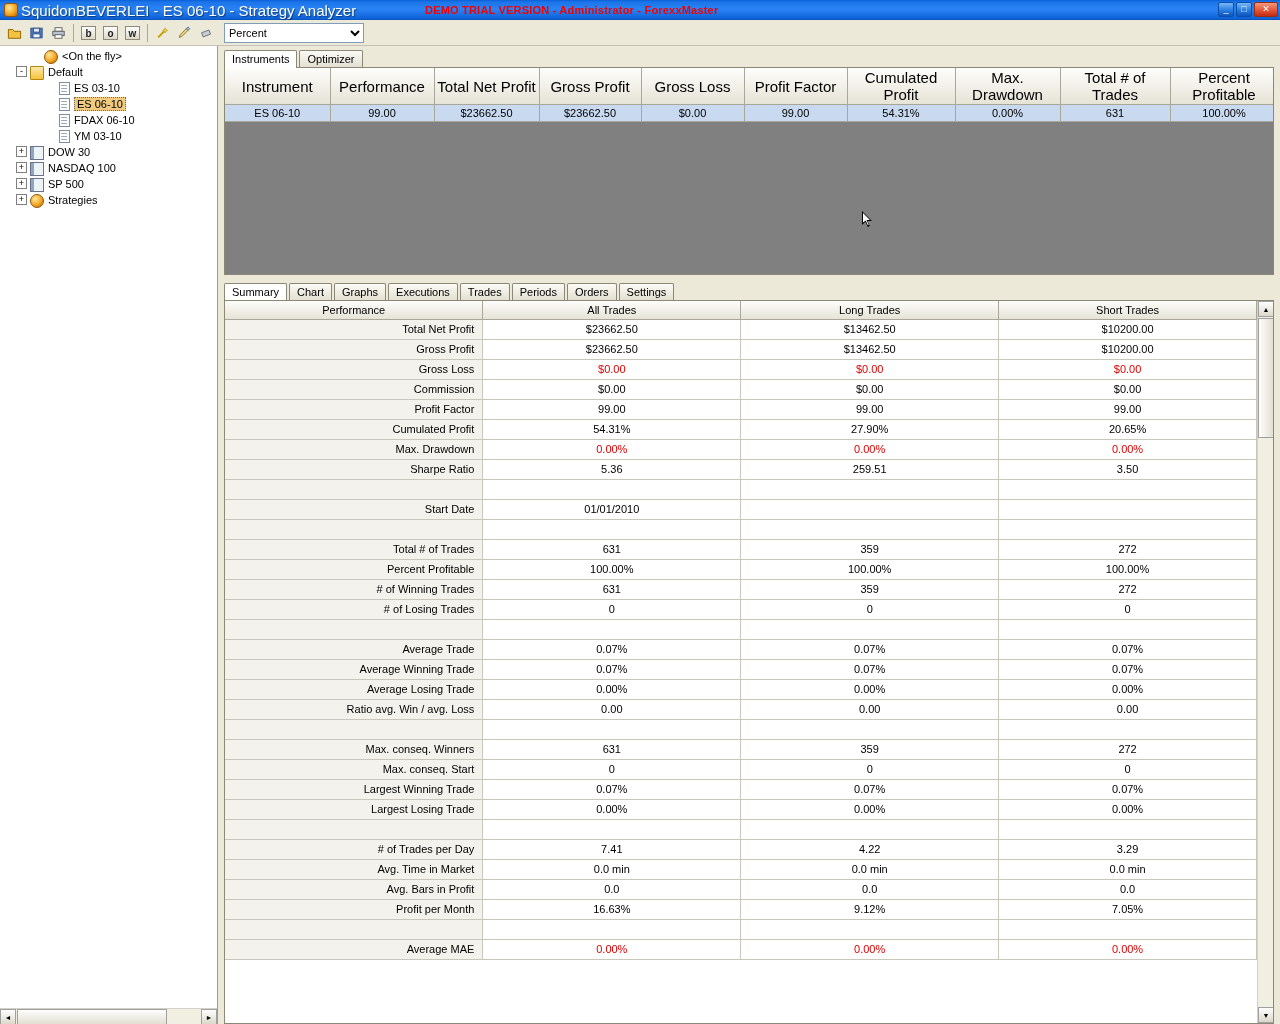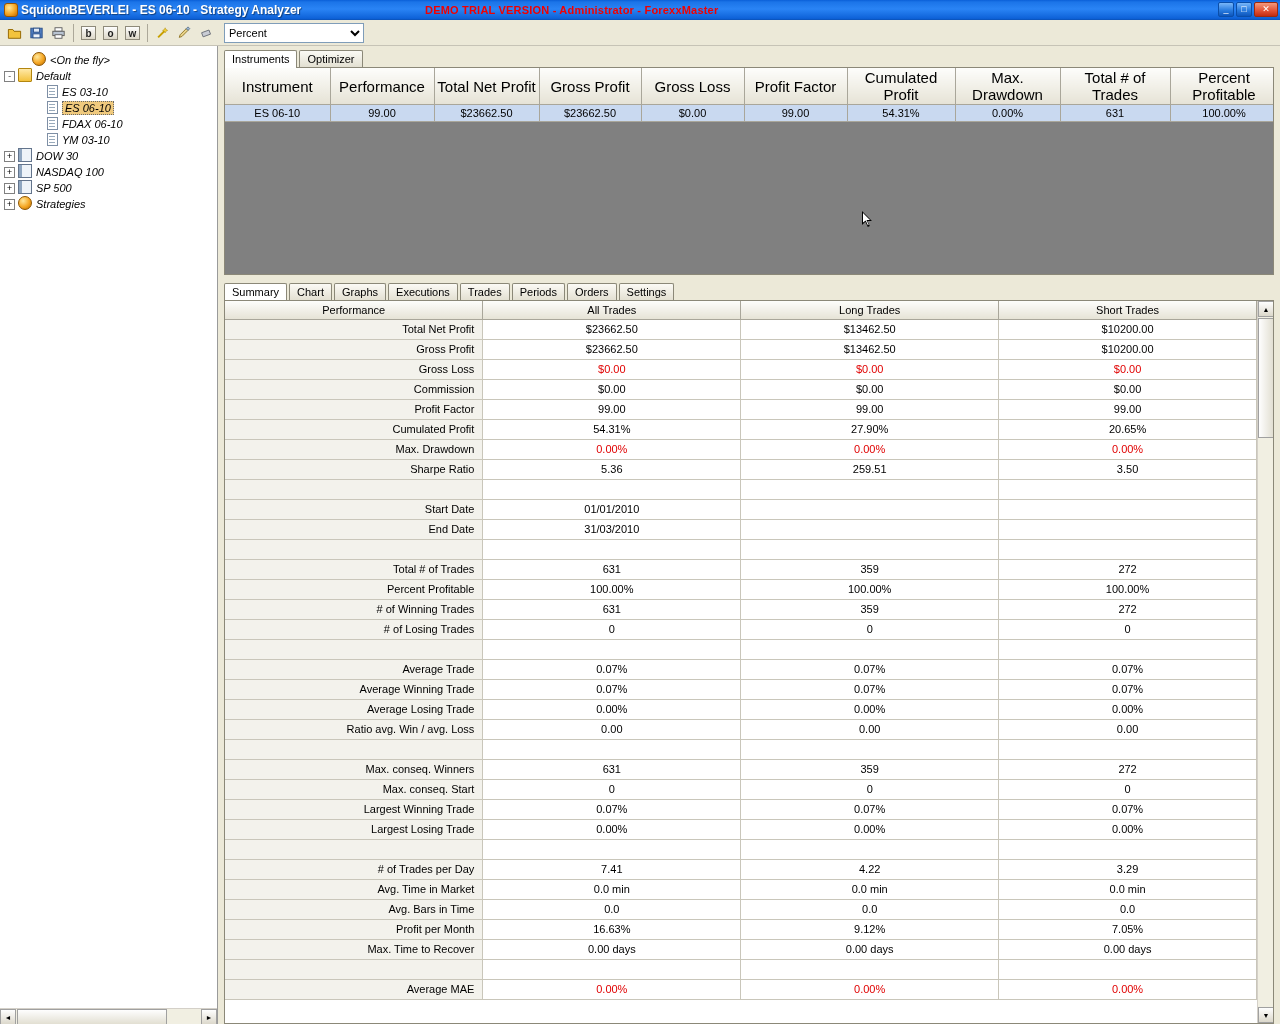--- a/index.html
+++ b/index.html
@@ -22,21 +22,21 @@
     position: relative;
   }
   .titlebar .app-icon {
     width: 14px; height: 14px; margin: 0 3px 0 2px;
     border-radius: 3px;
     background: radial-gradient(circle at 35% 32%, #ffe89a 0%, #f5a623 55%, #c26a00 100%);
     border: 1px solid #9a5400;
     flex: none;
   }
   .titlebar .title {
-    font-weight: bold; font-size: 12px;
+    font-weight: normal; font-size: 15px;
     text-shadow: 1px 1px 1px rgba(0,0,0,.45);
     white-space: nowrap;
   }
   .titlebar .redtext {
     position: absolute; left: 425px; top: 4px;
     color: #f10000; font-weight: bold; font-size: 11px;
     letter-spacing: .2px;
     white-space: nowrap;
   }
   .win-btns { position: absolute; right: 2px; top: 2px; display: flex; gap: 2px; }
@@ -101,25 +101,24 @@
     flex: 1;
     background: #ece9d8;
     display: flex; flex-direction: column;
     overflow: hidden;
     justify-content: flex-end;
   }
 
   
   .tree { padding: 4px 0 0 0; }
   .tree-row {
-    display: flex; align-items: flex-end;
+    display: flex; align-items: flex-start;
     height: 16px;
-    padding-left: 4px;
+    padding-left: 16px;
     white-space: nowrap;
-    font-style: italic;
   }
   .tree-row .expander {
     width: 11px; height: 11px;
     border: 1px solid #808080;
     background: #fff;
     font-size: 9px; line-height: 9px; text-align: center;
     color: #000; margin-right: 3px; flex: none;
     font-family: "Liberation Sans", sans-serif;
   }
   .tree-row .expander.hidden { visibility: hidden; }
@@ -553,26 +552,20 @@
                   <td></td>
                   <td></td>
                   <td></td>
                 </tr>
                 <tr>
                   <td class="label">Start Date</td>
                   <td>01/01/2010</td>
                   <td></td>
                   <td></td>
                 </tr>
-                <tr>
-                  <td class="label">End Date</td>
-                  <td>31/03/2010</td>
-                  <td></td>
-                  <td></td>
-                </tr>
                 <tr class="blank">
                   <td class="label"></td>
                   <td></td>
                   <td></td>
                   <td></td>
                 </tr>
                 <tr>
                   <td class="label">Total # of Trades</td>
                   <td>631</td>
                   <td>359</td>
@@ -668,37 +661,31 @@
                   <td>4.22</td>
                   <td>3.29</td>
                 </tr>
                 <tr>
                   <td class="label">Avg. Time in Market</td>
                   <td>0.0 min</td>
                   <td>0.0 min</td>
                   <td>0.0 min</td>
                 </tr>
                 <tr>
-                  <td class="label">Avg. Bars in Time</td>
+                  <td class="label">Avg. Bars in Profit</td>
                   <td>0.0</td>
                   <td>0.0</td>
                   <td>0.0</td>
                 </tr>
                 <tr>
                   <td class="label">Profit per Month</td>
                   <td>16.63%</td>
                   <td>9.12%</td>
                   <td>7.05%</td>
                 </tr>
-                <tr>
-                  <td class="label">Max. Time to Recover</td>
-                  <td>0.00 days</td>
-                  <td>0.00 days</td>
-                  <td>0.00 days</td>
-                </tr>
                 <tr class="blank">
                   <td class="label"></td>
                   <td></td>
                   <td></td>
                   <td></td>
                 </tr>
                 <tr>
                   <td class="label">Average MAE</td>
                   <td class="red">0.00%</td>
                   <td class="red">0.00%</td>

